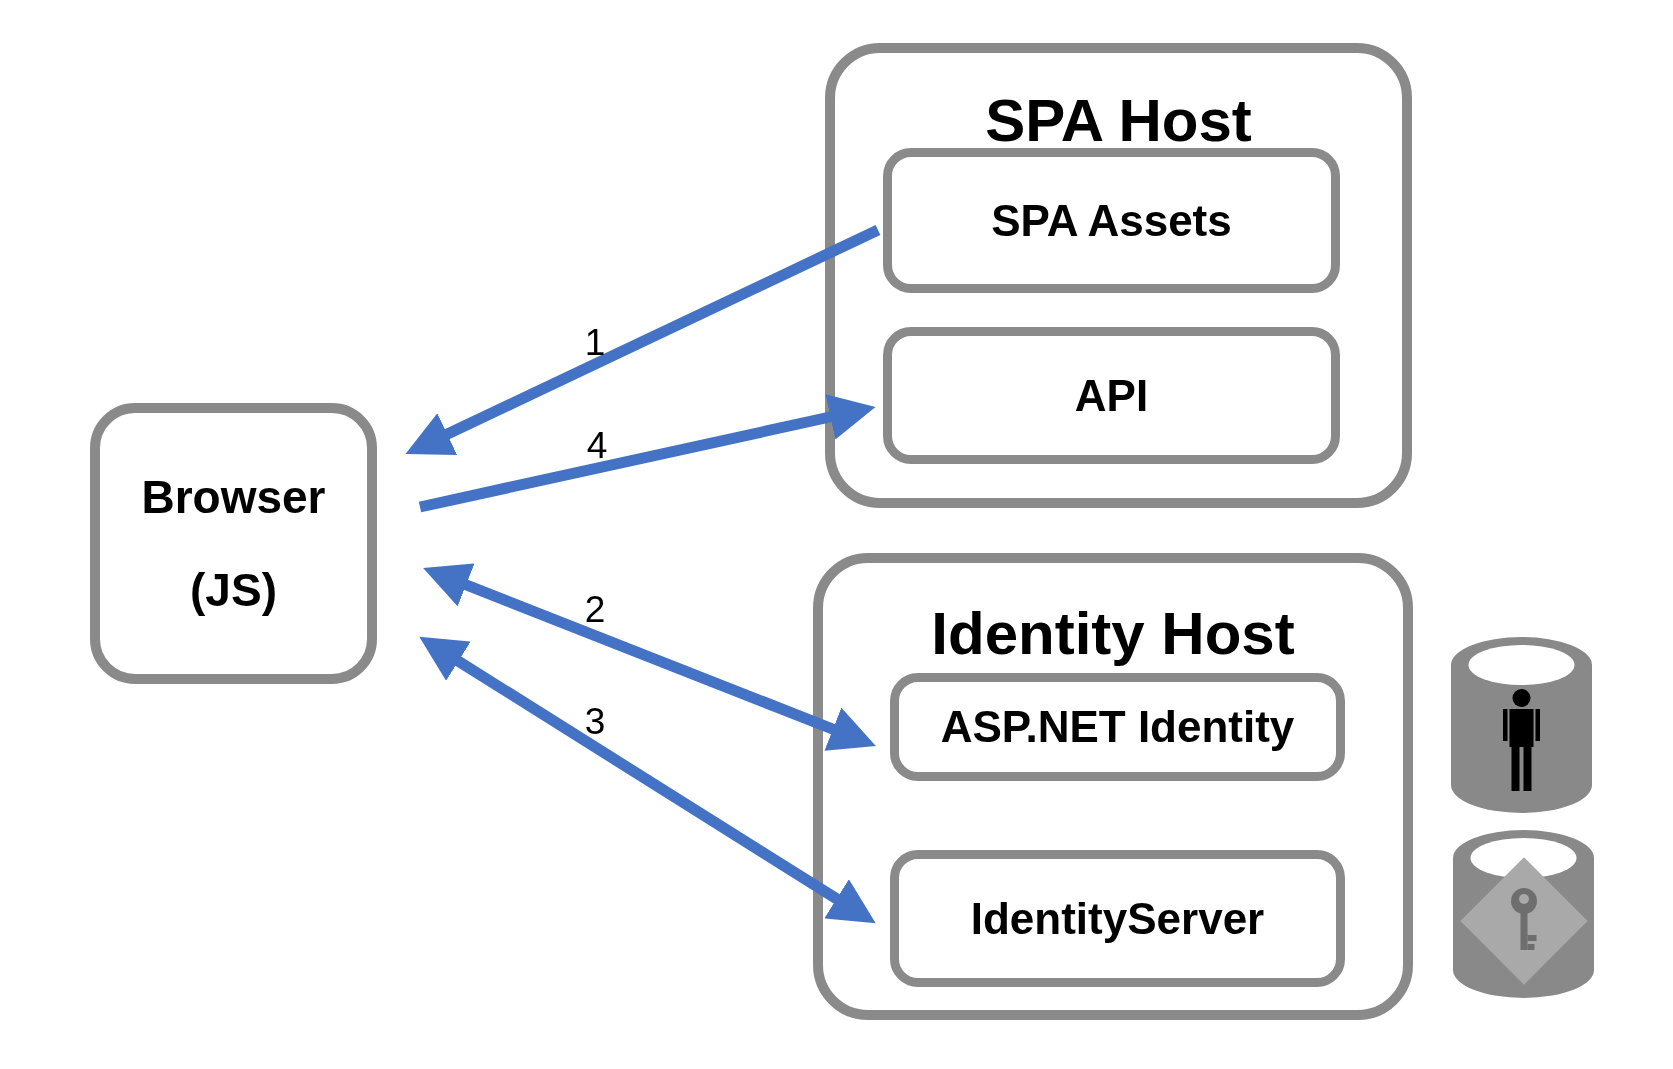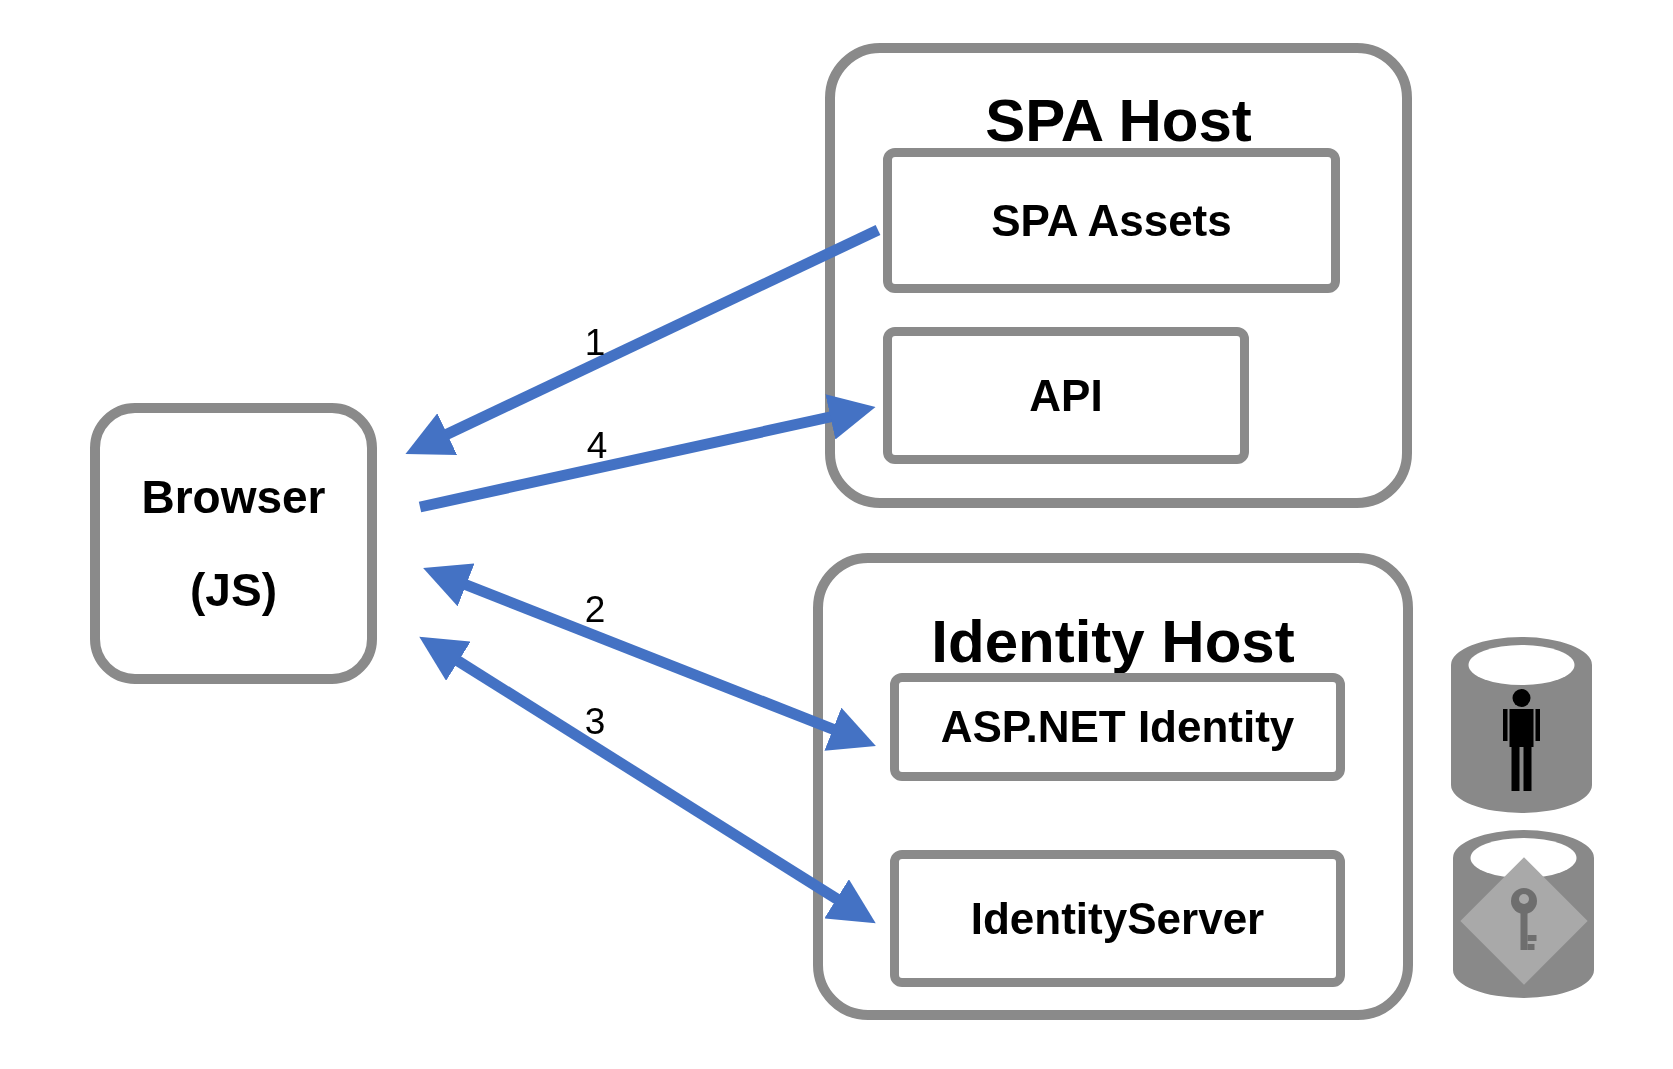--- a/index.html
+++ b/index.html
@@ -2,32 +2,32 @@
 <html><head>
 <meta charset="utf-8">
 <style>
   html,body{margin:0;padding:0;background:#fff;}
   #canvas{
     position:relative;width:1673px;height:1069px;background:#fff;overflow:hidden;
     font-family:"Liberation Sans","DejaVu Sans",sans-serif;color:#000;
   }
   .box{position:absolute;background:#fff;box-sizing:border-box;}
   .host{border:10px solid #8A8A8A;border-radius:55px;}
-  .inner{border:9px solid #8A8A8A;border-radius:12px;display:flex;align-items:center;justify-content:center;text-align:center;}
+  .inner{border:9px solid #8A8A8A;border-radius:28px;display:flex;align-items:center;justify-content:center;text-align:center;}
   .node-label{font-weight:bold;font-size:44px;letter-spacing:0px;white-space:nowrap;}
   .host-title{position:absolute;left:0;right:0;text-align:center;font-weight:bold;font-size:60px;}
   #browser-box{left:90px;top:403px;width:287px;height:281px;border:10px solid #8A8A8A;border-radius:45px;
     display:flex;flex-direction:column;align-items:center;justify-content:center;line-height:1.32;gap:32px;}
   #browser-box .node-label{font-size:46px;}
   #spa-host{left:825px;top:43px;width:587px;height:465px;}
   #spa-host .host-title{top:33px;}
   #spa-assets{left:883px;top:148px;width:457px;height:145px;}
-  #api-box{left:883px;top:327px;width:366px;height:137px;}
+  #api-box{left:883px;top:327px;width:457px;height:137px;}
   #identity-host{left:813px;top:553px;width:600px;height:467px;}
-  #identity-host .host-title{top:44px;}
+  #identity-host .host-title{top:36px;}
   #aspnet-identity{left:890px;top:673px;width:455px;height:108px;}
   #identity-server{left:890px;top:850px;width:455px;height:137px;}
   .arrow-label{position:absolute;transform:translate(-50%,-50%);font-size:37px;font-weight:400;}
   #arrow-layer{position:absolute;left:0;top:0;pointer-events:none;}
   .db-icon{position:absolute;}
 </style>
 </head>
 <body>
 
 <div id="canvas">

